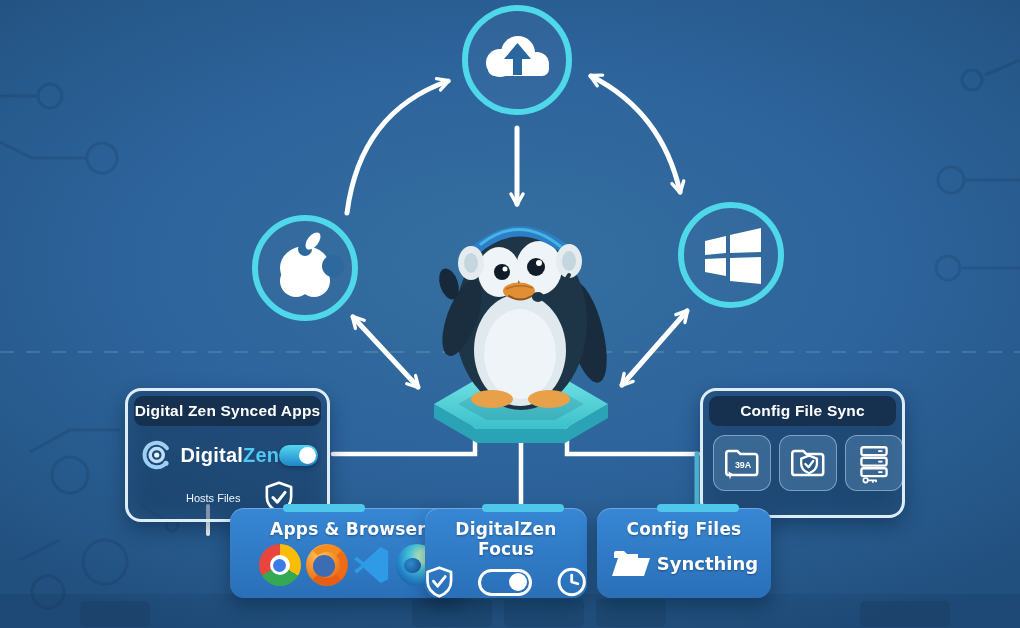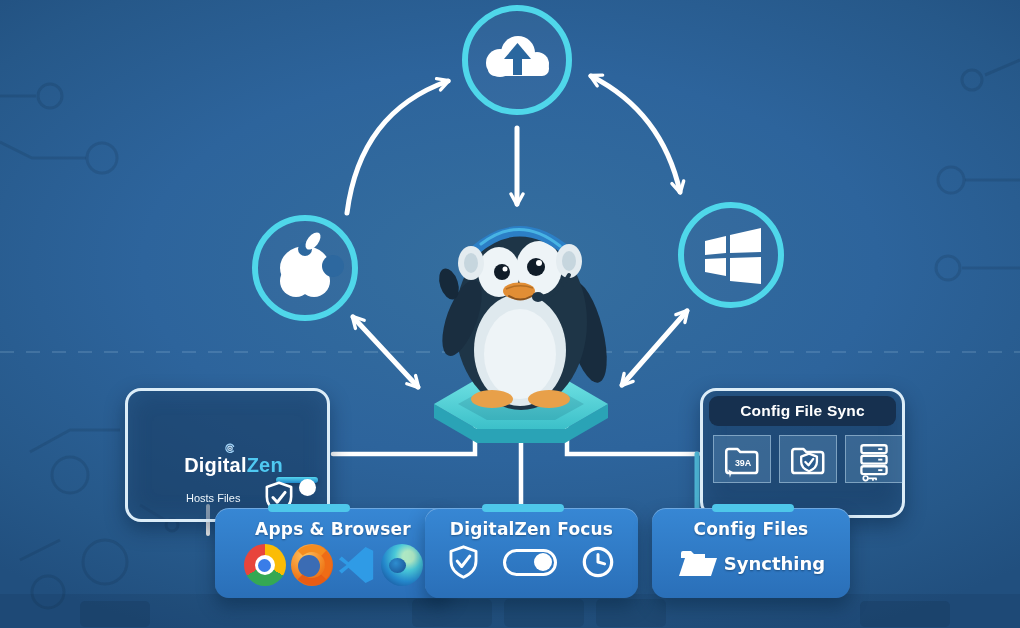--- a/index.html
+++ b/index.html
@@ -14,45 +14,45 @@
   
   .panel{position:absolute;z-index:2;border:3px solid #dcedf8;border-radius:16px;
     background:rgba(22,53,90,.52);
     box-shadow:0 8px 20px rgba(0,20,45,.38), inset 0 0 24px rgba(70,130,190,.22);}
   .panel-header{position:absolute;left:6px;right:6px;top:5px;height:30px;line-height:30px;
     background:#16304f;border-radius:9px;text-align:center;color:#fff;
     font-size:15.5px;font-weight:700;letter-spacing:.2px;}
   .panel1{left:125px;top:388px;width:205px;height:134px;}
   .panel2{left:700px;top:388px;width:205px;height:130px;padding-left:32px;}
 
-  .dz-row{position:absolute;top:52px;left:13px;right:9px;height:40px;display:flex;align-items:center;flex-direction:column;}
+  .dz-row{position:absolute;top:44px;left:13px;right:9px;height:40px;display:flex;align-items:center;}
   .dz-brand{font-size:20px;font-weight:700;margin-left:8px;letter-spacing:.2px;}
   .dz-brand .p1{color:#fff;}
   .dz-brand .p2{color:#4fc9f2;}
   .toggle-on{margin-left:auto;position:relative;width:42px;height:21px;border-radius:11px;
     background:linear-gradient(180deg,#55d6ef,#1f86c9);box-shadow:0 2px 4px rgba(0,20,40,.35);}
   .toggle-on .knob{position:absolute;right:2px;top:2px;width:17px;height:17px;border-radius:50%;background:#fff;}
   .hosts-row{position:absolute;top:90px;left:0;right:0;display:flex;align-items:center;}
   .hosts-label{margin-left:58px;color:#eef6fc;font-size:11px;font-weight:400;}
   .hosts-row svg{margin-left:24px;}
 
   .tiles{position:absolute;top:44px;left:10px;display:flex;gap:8px;}
-  .tile{width:58px;height:48px;border-radius:0;background:rgba(126,178,222,.28);
-    border:1.5px solid rgba(210,235,250,.45);display:flex;align-items:flex-end;justify-content:center;}
+  .tile{width:58px;height:56px;border-radius:12px;background:rgba(126,178,222,.28);
+    border:1.5px solid rgba(210,235,250,.45);display:flex;align-items:center;justify-content:center;}
 
   
   .bcard{position:absolute;z-index:3;border-radius:14px;
     background:linear-gradient(180deg,#3787d4,#2a6fb8);
     box-shadow:0 9px 18px rgba(0,25,50,.38), inset 0 1px 0 rgba(255,255,255,.28);}
   .bcard .notch{position:absolute;top:-4px;height:8px;width:82px;border-radius:4px;background:#4ec7ea;}
   .bcard .btitle{margin-top:11px;text-align:center;color:#fff;font-size:17px;font-weight:700;
     font-family:"DejaVu Sans",sans-serif;letter-spacing:.2px;text-shadow:0 1px 2px rgba(0,20,40,.4);}
-  .bc-apps{left:215px;top:508px;width:236px;height:90px;}
-  .bc-focus{left:425px;top:508px;width:213px;height:90px;}
-  .bc-config{left:652px;top:508px;width:198px;height:90px;}
+  .bc-apps{left:230px;top:508px;width:236px;height:90px;}
+  .bc-focus{left:425px;top:508px;width:162px;height:90px;}
+  .bc-config{left:597px;top:508px;width:174px;height:90px;}
   .icon-row{display:flex;align-items:center;justify-content:center;margin-top:5px;gap:5px;}
 
   .chrome{width:42px;height:42px;border-radius:50%;position:relative;flex:none;
     background:conic-gradient(from -120deg,#e8453c 0 120deg,#fbbc05 0 240deg,#34a853 0 360deg);}
   .chrome-mid{position:absolute;left:50%;top:50%;width:20px;height:20px;margin:-10px 0 0 -10px;border-radius:50%;background:#fff;}
   .chrome-core{position:absolute;left:50%;top:50%;width:13px;height:13px;margin:-6.5px 0 0 -6.5px;border-radius:50%;background:#3a7de8;}
   .firefox{width:42px;height:42px;border-radius:50%;position:relative;overflow:hidden;flex:none;
     background:radial-gradient(circle at 32% 28%,#ffc25c,#f07d1d 52%,#d9531a 88%);}
   .ff-globe{position:absolute;left:7px;top:11px;width:22px;height:22px;border-radius:50%;background:#3b6cb4;}
   .ff-swirl{position:absolute;inset:1px;border-radius:50%;border:7px solid transparent;
@@ -199,20 +199,21 @@
         <ellipse cx="471" cy="263" rx="7" ry="10" fill="#c6d6de"></ellipse>
         <ellipse cx="569" cy="261" rx="13" ry="17" fill="#e4ecf0"></ellipse>
         <ellipse cx="569" cy="261" rx="7" ry="10" fill="#c6d6de"></ellipse>
         <path d="M569,275 Q557,296 541,297" stroke="#1e3547" stroke-width="4" fill="none" stroke-linecap="round"></path>
         <ellipse cx="538" cy="297" rx="6" ry="5" fill="#1e3547"></ellipse>
       </g>
     </g>
   </svg>
 
   <div class="panel panel1">
+    <div class="panel-header">Digital Zen Synced Apps</div>
     <div class="dz-row">
       <svg width="34" height="34" viewBox="0 0 36 36">
         <circle cx="18" cy="18" r="14" fill="none" stroke="#9fd0f4" stroke-width="4.5" stroke-dasharray="66 22" stroke-linecap="round" transform="rotate(55 18 18)"></circle>
         <circle cx="18" cy="18" r="7.5" fill="none" stroke="#bfe0f8" stroke-width="4"></circle>
         <circle cx="18" cy="18" r="3" fill="#eaf4fb"></circle>
         <circle cx="28.5" cy="27.5" r="3" fill="#9fd0f4"></circle>
       </svg>
       <span class="dz-brand"><span class="p1">Digital</span><span class="p2">Zen</span></span>
       <span class="toggle-on">
           <span class="knob"></span>

